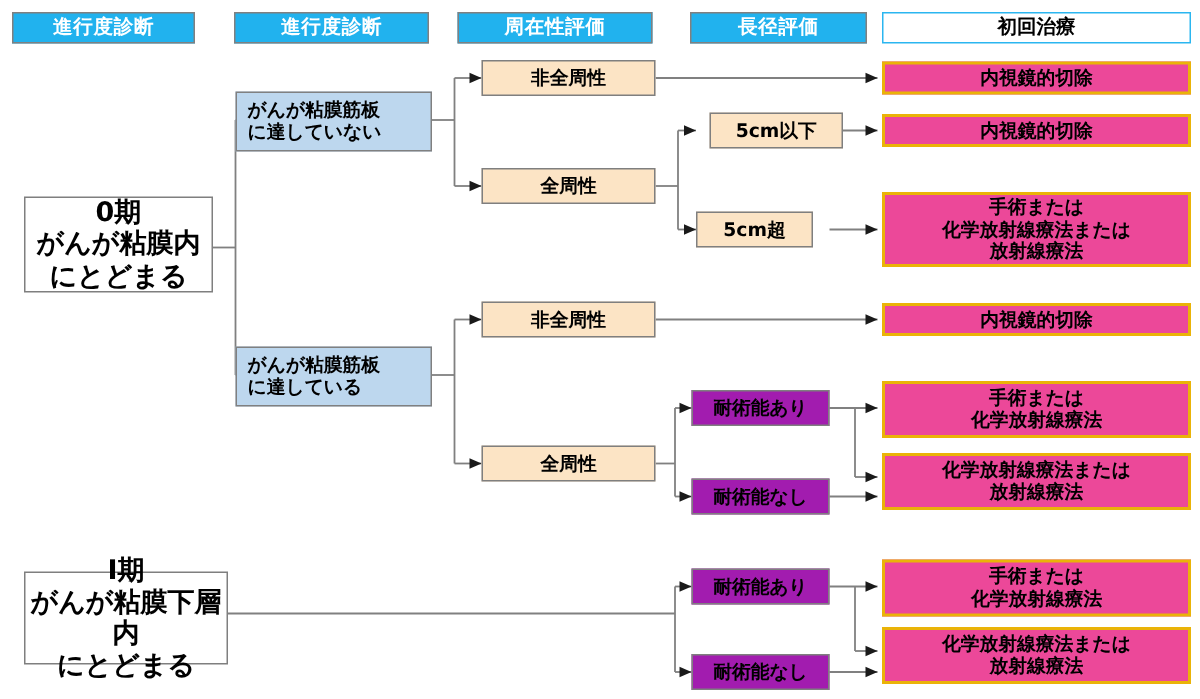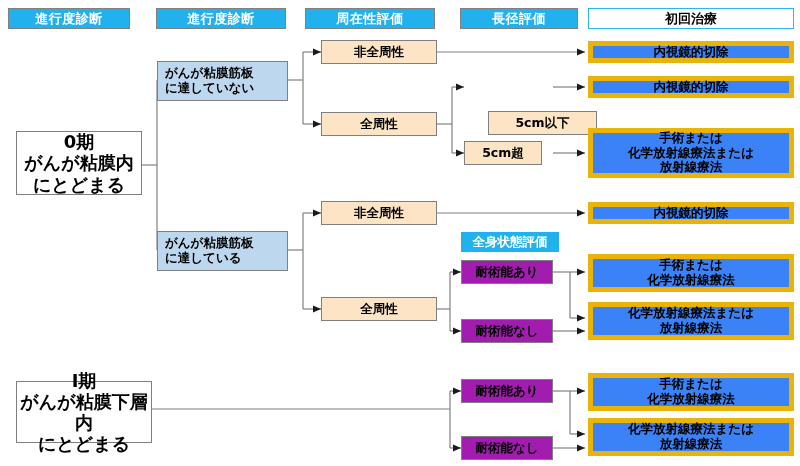--- a/index.html
+++ b/index.html
@@ -16,21 +16,21 @@
   
   .stage{background:#ffffff;border:1px solid #7F7F7F;font-size:18px;}
   
   .depth{background:#BDD7EE;border:1px solid #808080;font-size:12.5px;
          justify-content:flex-start;text-align:left;padding-left:7px;}
   
   .beige{background:#FCE4C5;border:1px solid #7F7F7F;font-size:12.5px;}
   
   .green{background:#a21caf;border:1px solid #7F7F7F;font-size:12.5px;}
   
-  .treat{background:#3b82f6;border:5px solid #eab308;font-size:12.5px;}
+  .treat{background:#ec4899;border:2px solid #eab308;font-size:12.5px;}
   
   .bluelabel{background:#21B2EE;color:#ffffff;border:none;font-size:12.5px;}
   svg.lines{position:absolute;left:0;top:0;width:800px;height:466px;pointer-events:none;}
   svg.lines path{fill:none;stroke:#808080;stroke-width:1.2;}
   svg.lines polygon{fill:#1a1a1a;}
 </style>
 </head>
 <body>
 
 <div id="canvas">
@@ -126,24 +126,23 @@
   <div class="box depth" style="left:157px;top:61px;width:131px;height:40px;">がんが粘膜筋板
 に達していない</div>
   <div class="box depth" style="left:157px;top:231px;width:131px;height:40px;">がんが粘膜筋板
 に達している</div>
 
   <div class="box beige" style="left:321px;top:40px;width:116px;height:24px;">非全周性</div>
   <div class="box beige" style="left:321px;top:112px;width:116px;height:24px;">全周性</div>
   <div class="box beige" style="left:321px;top:201px;width:116px;height:24px;">非全周性</div>
   <div class="box beige" style="left:321px;top:297px;width:116px;height:24px;">全周性</div>
 
-  <div class="box beige" style="left:488px;top:75px;width:109px;height:24px;margin-top:36px;">5cm以下</div>
+  <div class="box beige" style="left:473px;top:75px;width:89px;height:24px;">5cm以下</div>
   <div class="box beige" style="left:464px;top:141px;width:78px;height:24px;">5cm超</div>
 
-  <div class="box bluelabel" style="left:461px;top:232px;width:98px;height:20px;">全身状態評価</div>
   <div class="box green" style="left:461px;top:260px;width:92px;height:24px;">耐術能あり</div>
   <div class="box green" style="left:461px;top:319px;width:92px;height:24px;">耐術能なし</div>
   <div class="box green" style="left:461px;top:379px;width:92px;height:24px;">耐術能あり</div>
   <div class="box green" style="left:461px;top:436px;width:92px;height:24px;">耐術能なし</div>
 
   <div class="box treat" style="left:588px;top:41px;width:206px;height:22px;">内視鏡的切除</div>
   <div class="box treat" style="left:588px;top:76px;width:206px;height:22px;">内視鏡的切除</div>
   <div class="box treat" style="left:588px;top:128px;width:206px;height:50px;">手術または
 化学放射線療法または
 放射線療法</div>

